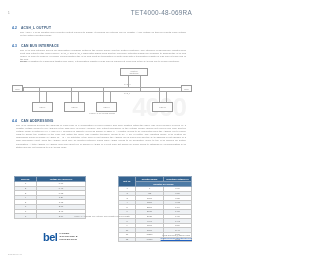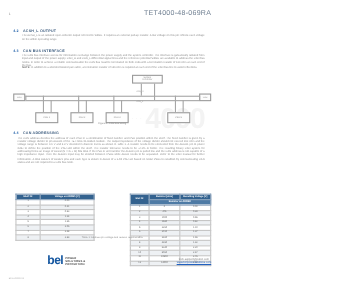--- a/index.html
+++ b/index.html
@@ -146,21 +146,21 @@
     font-size: 2.3px; color: #8f8f8f;
   }
 
   
   .footer {
     position: absolute; left: 0; right: 0; bottom: 0;
     height: 30px;
   }
   .logo {
     position: absolute; left: 43px; top: 3px;
-    display: flex; align-items: flex-end; gap: 2px;
+    display: flex; align-items: flex-start; gap: 2px;
   }
   .logo-mark {
     font-size: 11px; font-weight: bold; color: #1557a0;
     letter-spacing: -0.5px; line-height: 11px;
     font-family: "Liberation Sans", sans-serif;
   }
   .logo-sub {
     font-size: 2.5px; font-weight: bold; color: #3f3f3f;
     line-height: 3px; letter-spacing: 0.1px;
     padding-bottom: 1px;

